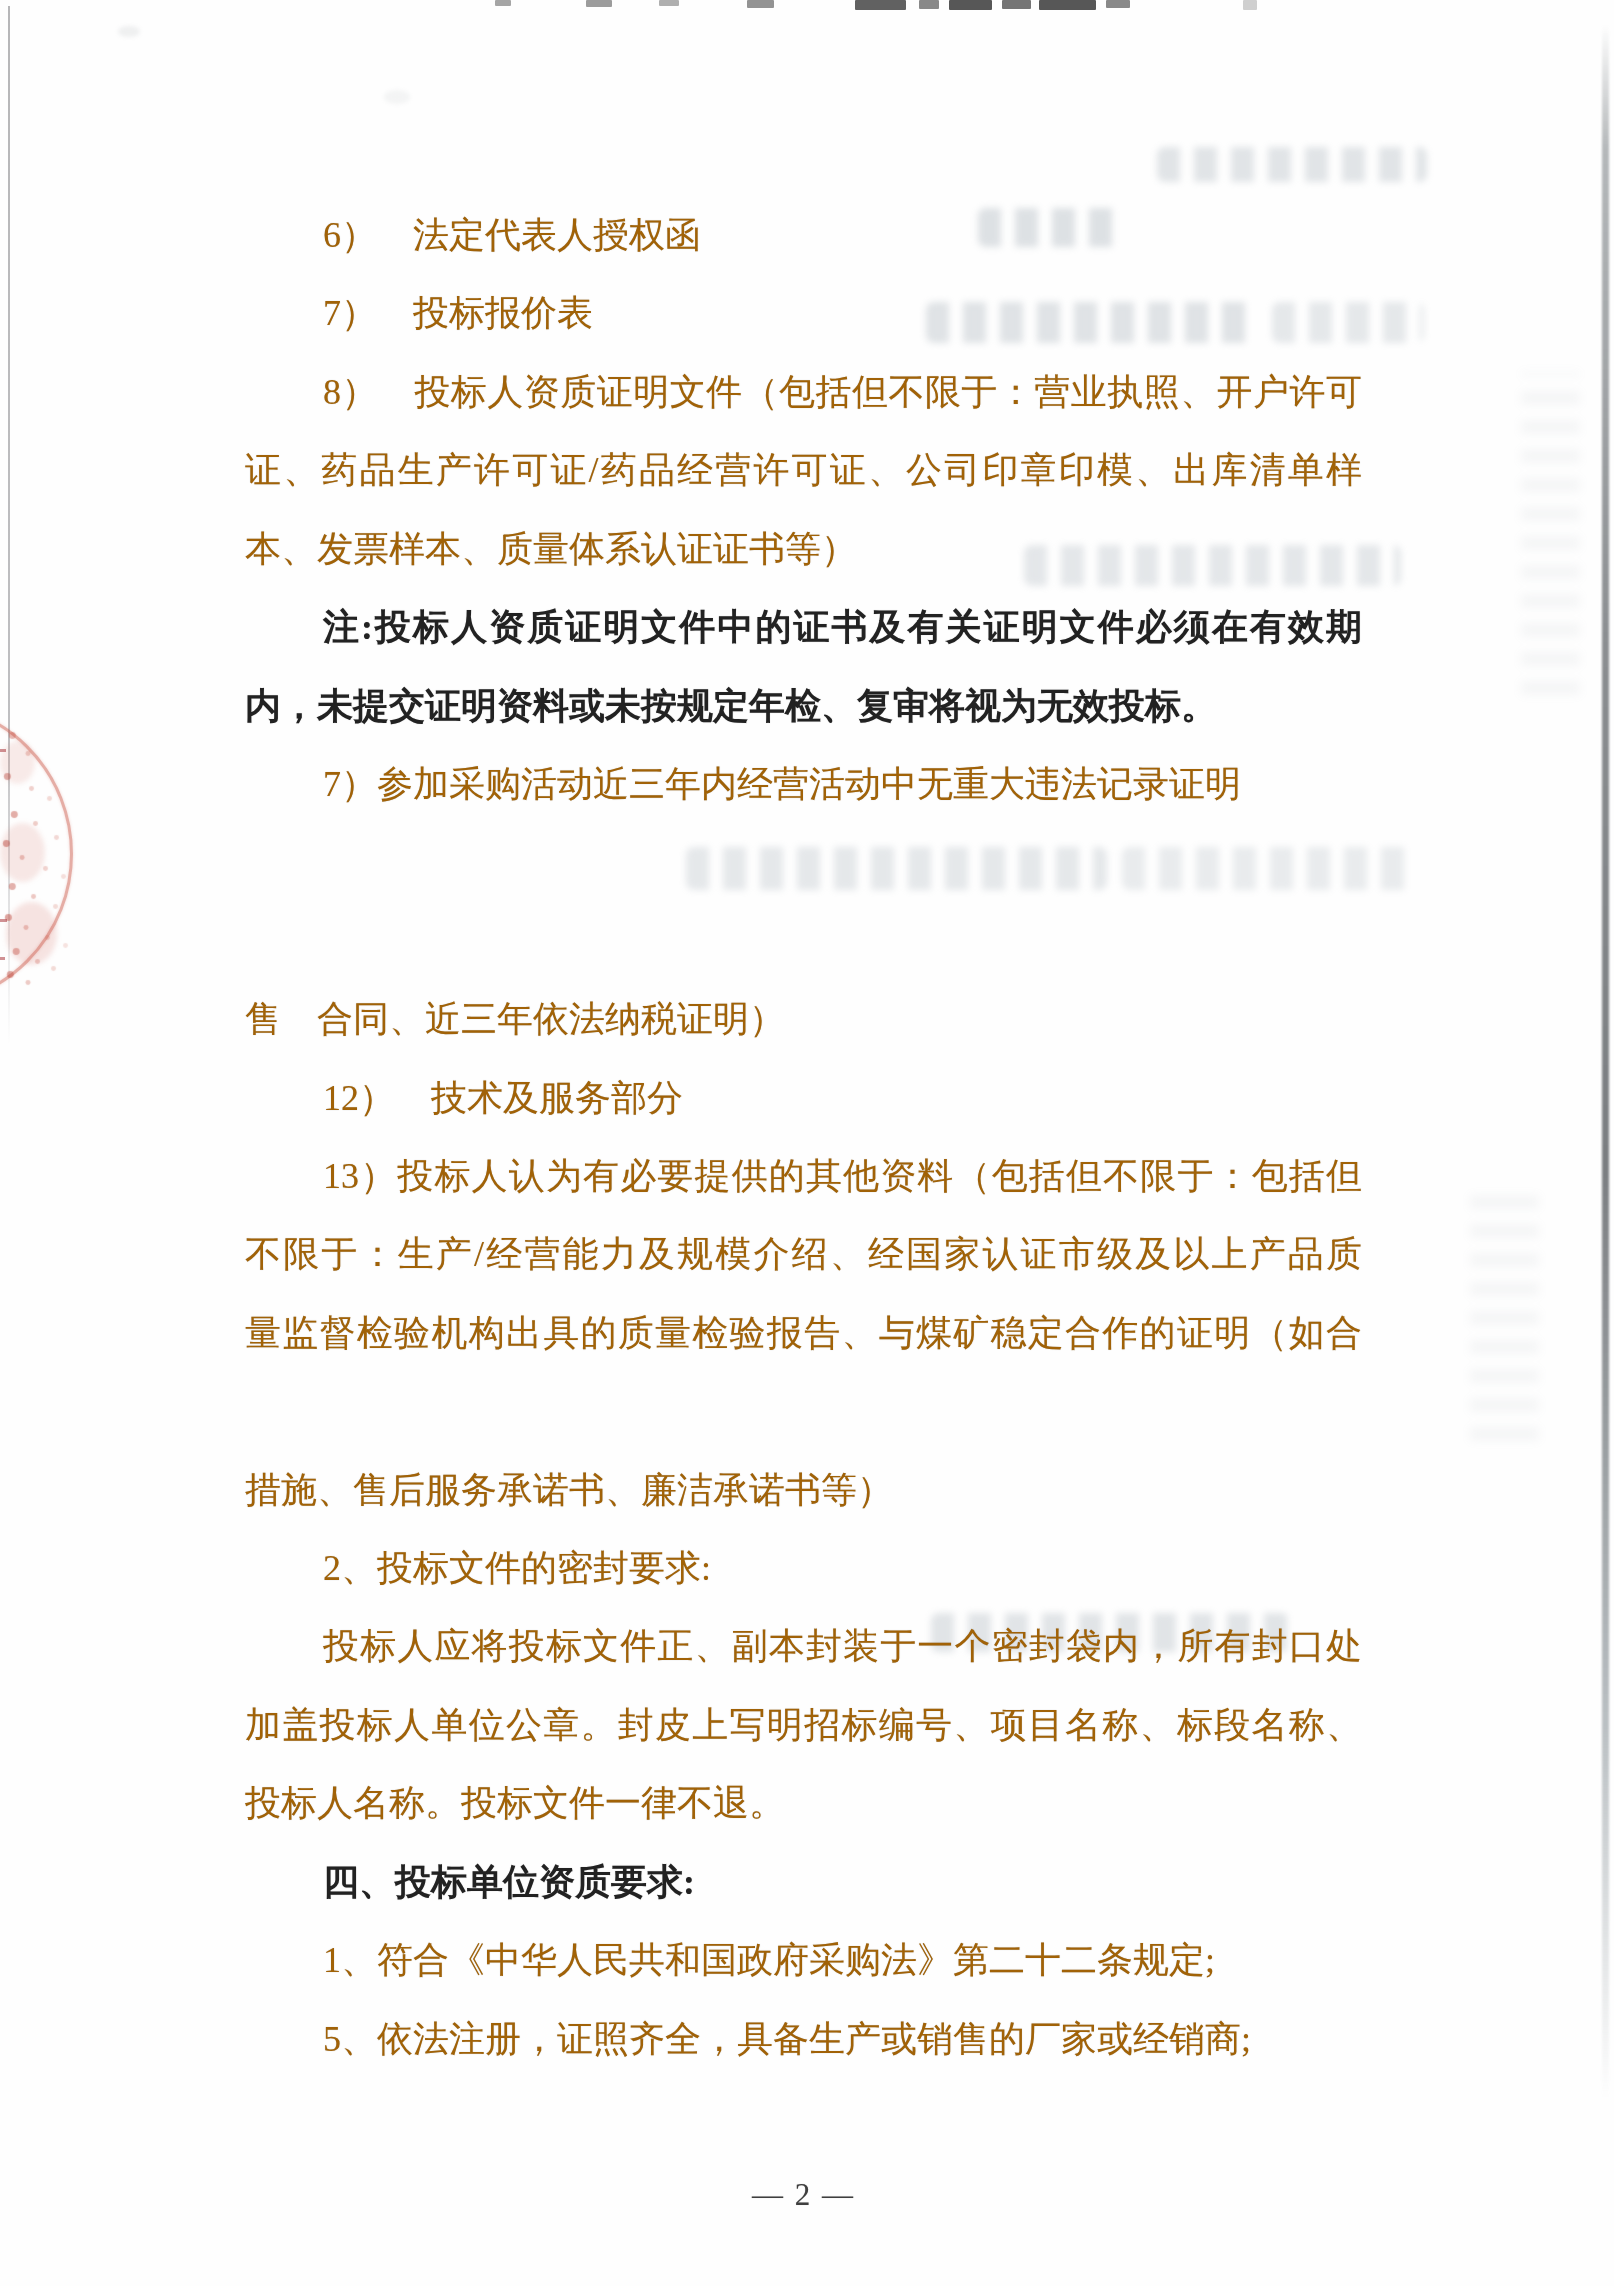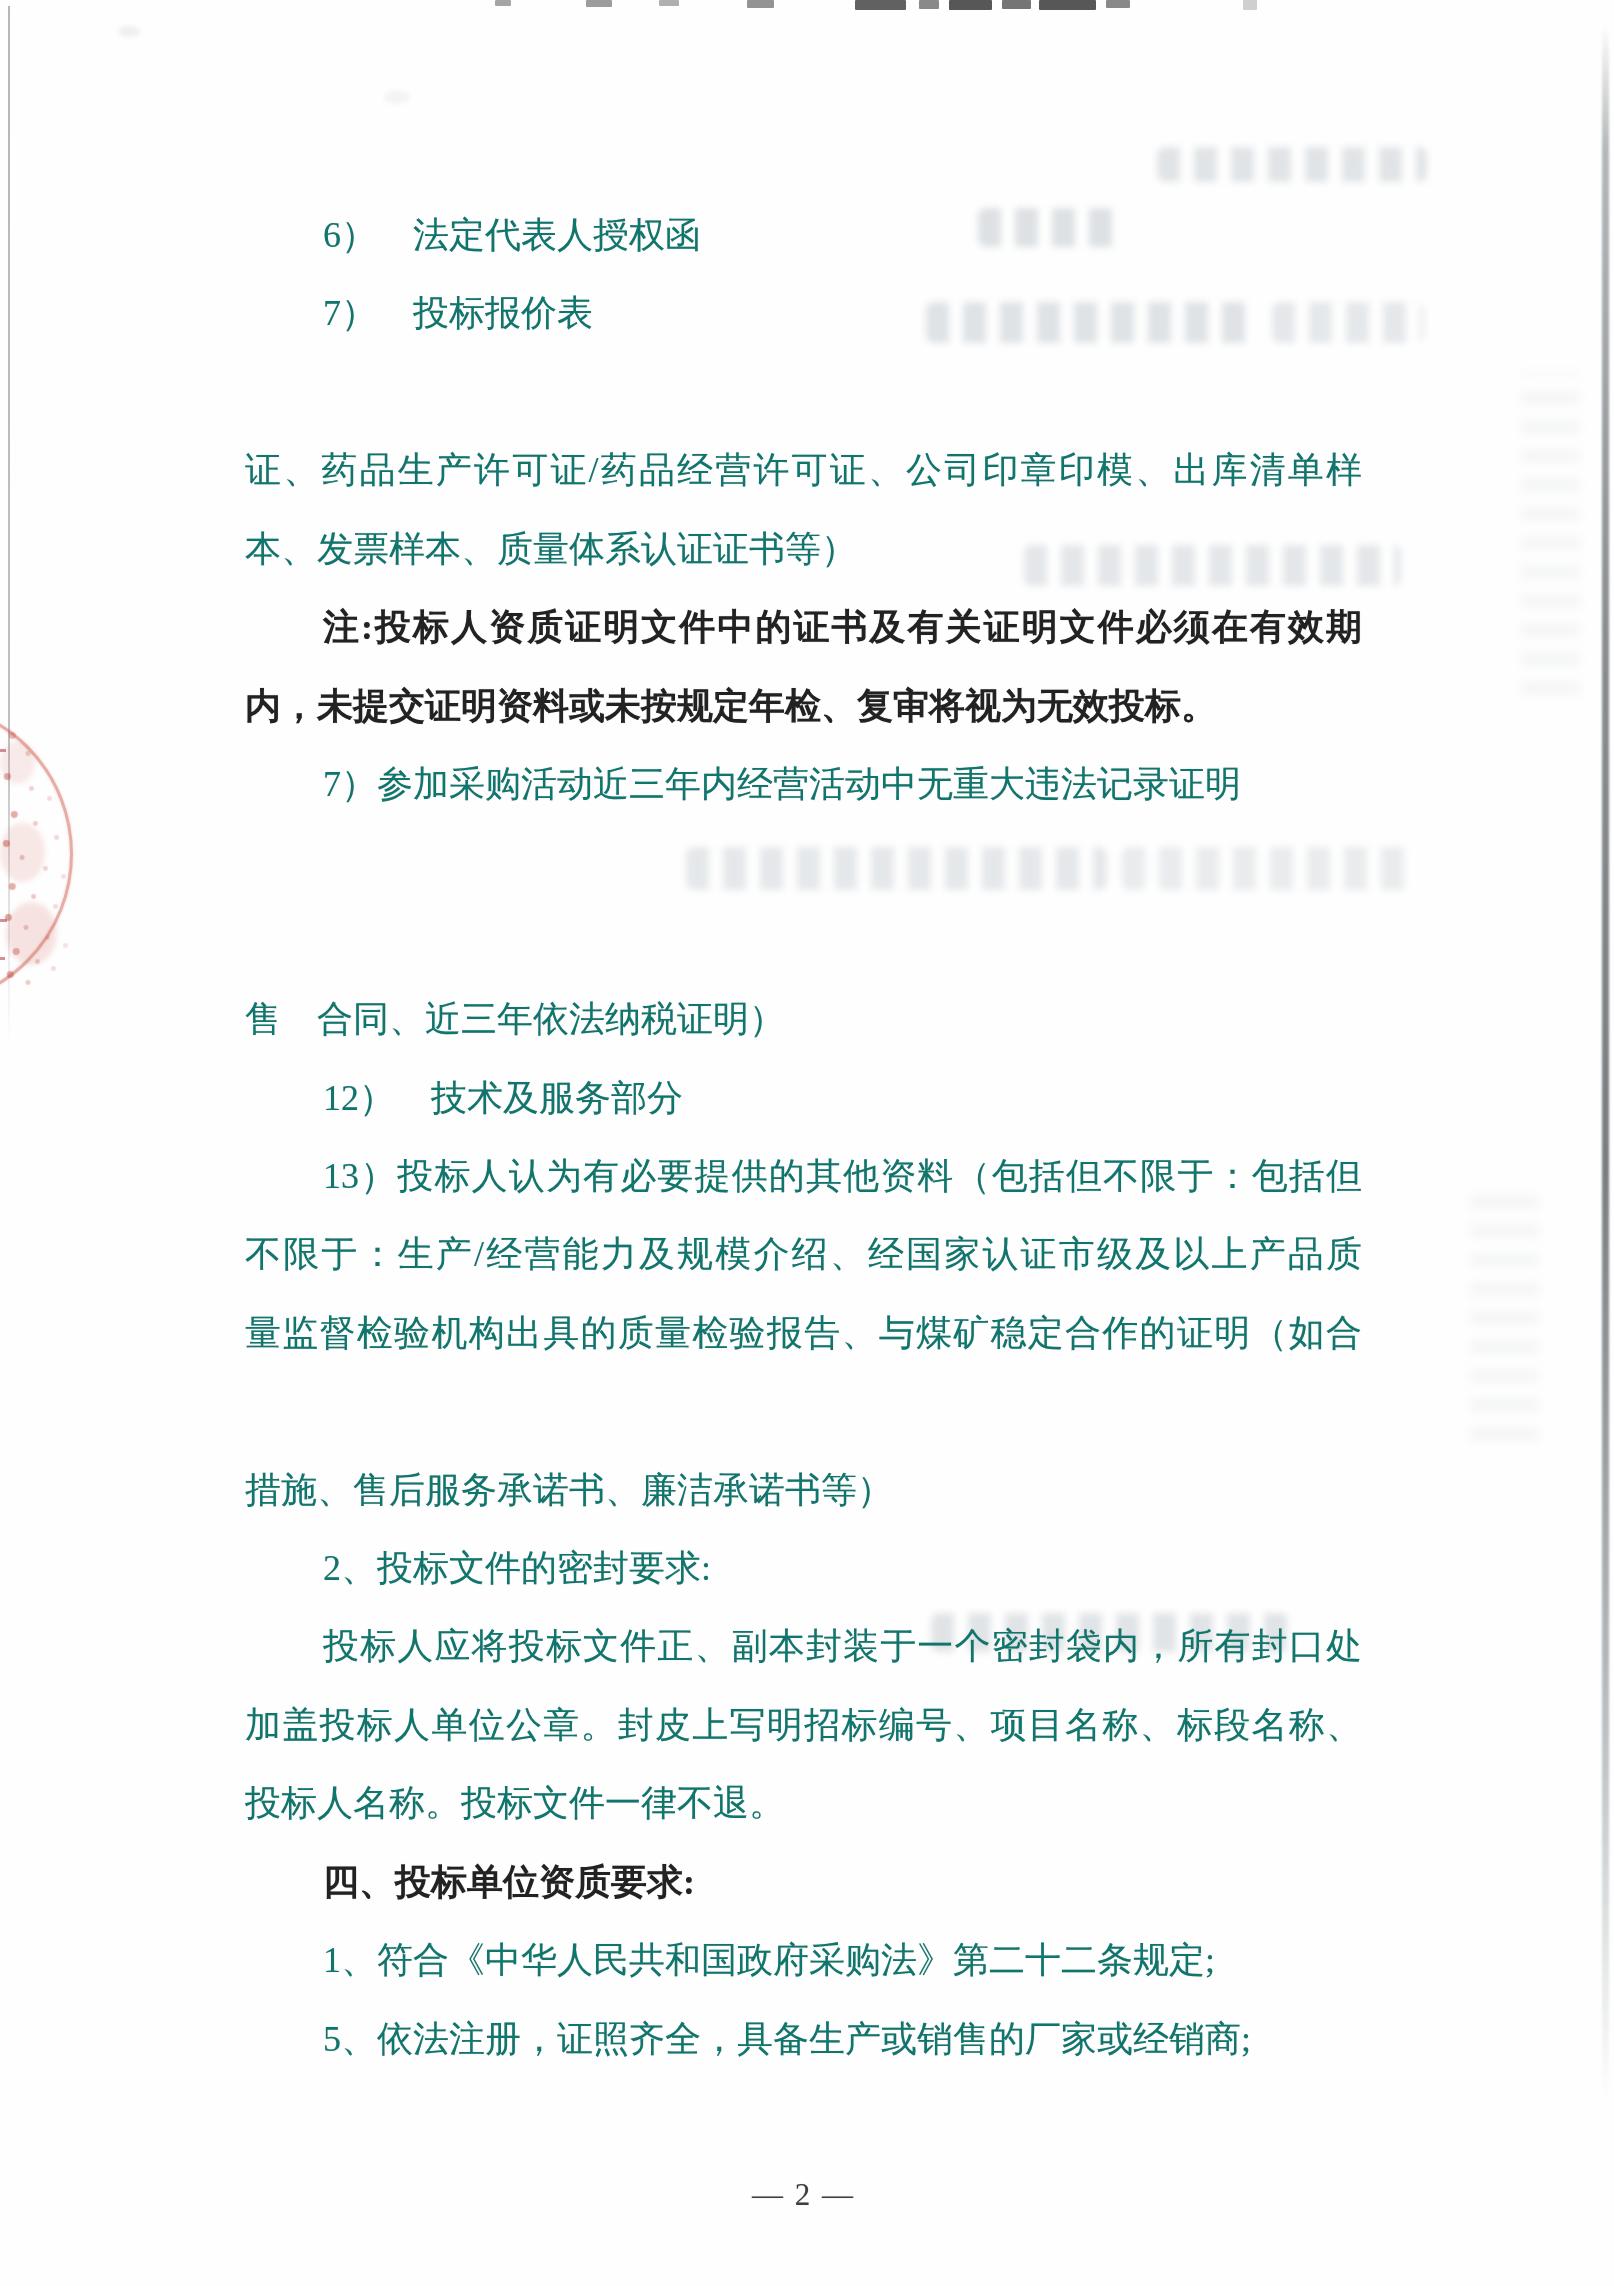--- a/index.html
+++ b/index.html
@@ -7,21 +7,21 @@
     position:relative;
     width:1614px;height:2287px;
     background:#fefefe;
     overflow:hidden;
     font-family:"Liberation Serif","DejaVu Serif",serif;
   }
   
   .ln{
     position:absolute;
     left:245px;width:1117px;height:78px;line-height:78px;
-    font-size:36px;color:#0f766e;
+    font-size:36px;color:#a16207;
     text-shadow:0 0 1px rgba(70,70,70,.35);
     white-space:normal;
   }
   .indent{padding-left:78px;width:1039px;}
   .just{text-align:justify;text-align-last:justify;}
   .b{font-weight:bold;color:#222;}
   .footer-ln{
     position:absolute;left:245px;top:2156px;width:1117px;height:78px;
     line-height:78px;text-align:center;font-size:31px;color:#3f3f3f;
     letter-spacing:2px;text-shadow:0 0 1px rgba(70,70,70,.3);
@@ -142,20 +142,21 @@
   <div class="stamp-dots"></div>
   <div class="stamp-smudge sm1"></div>
   <div class="stamp-smudge sm2"></div>
   <div class="stamp-smudge sm3"></div>
   <div class="redline" style="left:0;top:749px;width:5.9px;height:2.9px"></div>
   <div class="redline" style="left:0;top:919px;width:6.9px;height:2.9px"></div>
   <div class="redline" style="left:0;top:957px;width:4.9px;height:2.9px"></div>
 
   <div class="ln indent" style="top:196px">6）　法定代表人授权函</div>
   <div class="ln indent" style="top:274px">7）　投标报价表</div>
+  <div class="ln indent just" style="top:353px">8）　投标人资质证明文件（包括但不限于：营业执照、开户许可</div>
   <div class="ln just" style="top:431px">证、药品生产许可证/药品经营许可证、公司印章印模、出库清单样</div>
   <div class="ln" style="top:510px">本、发票样本、质量体系认证证书等）</div>
   <div class="ln indent just b" style="top:588px">注:投标人资质证明文件中的证书及有关证明文件必须在有效期</div>
   <div class="ln b" style="top:667px">内，未提交证明资料或未按规定年检、复审将视为无效投标。</div>
   <div class="ln indent" style="top:745px">7）参加采购活动近三年内经营活动中无重大违法记录证明</div>
   <div class="ln" style="top:980px">售　合同、近三年依法纳税证明）</div>
   <div class="ln indent" style="top:1059px">12）　技术及服务部分</div>
   <div class="ln indent just" style="top:1137px">13）投标人认为有必要提供的其他资料（包括但不限于：包括但</div>
   <div class="ln just" style="top:1215px">不限于：生产/经营能力及规模介绍、经国家认证市级及以上产品质</div>
   <div class="ln just" style="top:1294px">量监督检验机构出具的质量检验报告、与煤矿稳定合作的证明（如合</div>

